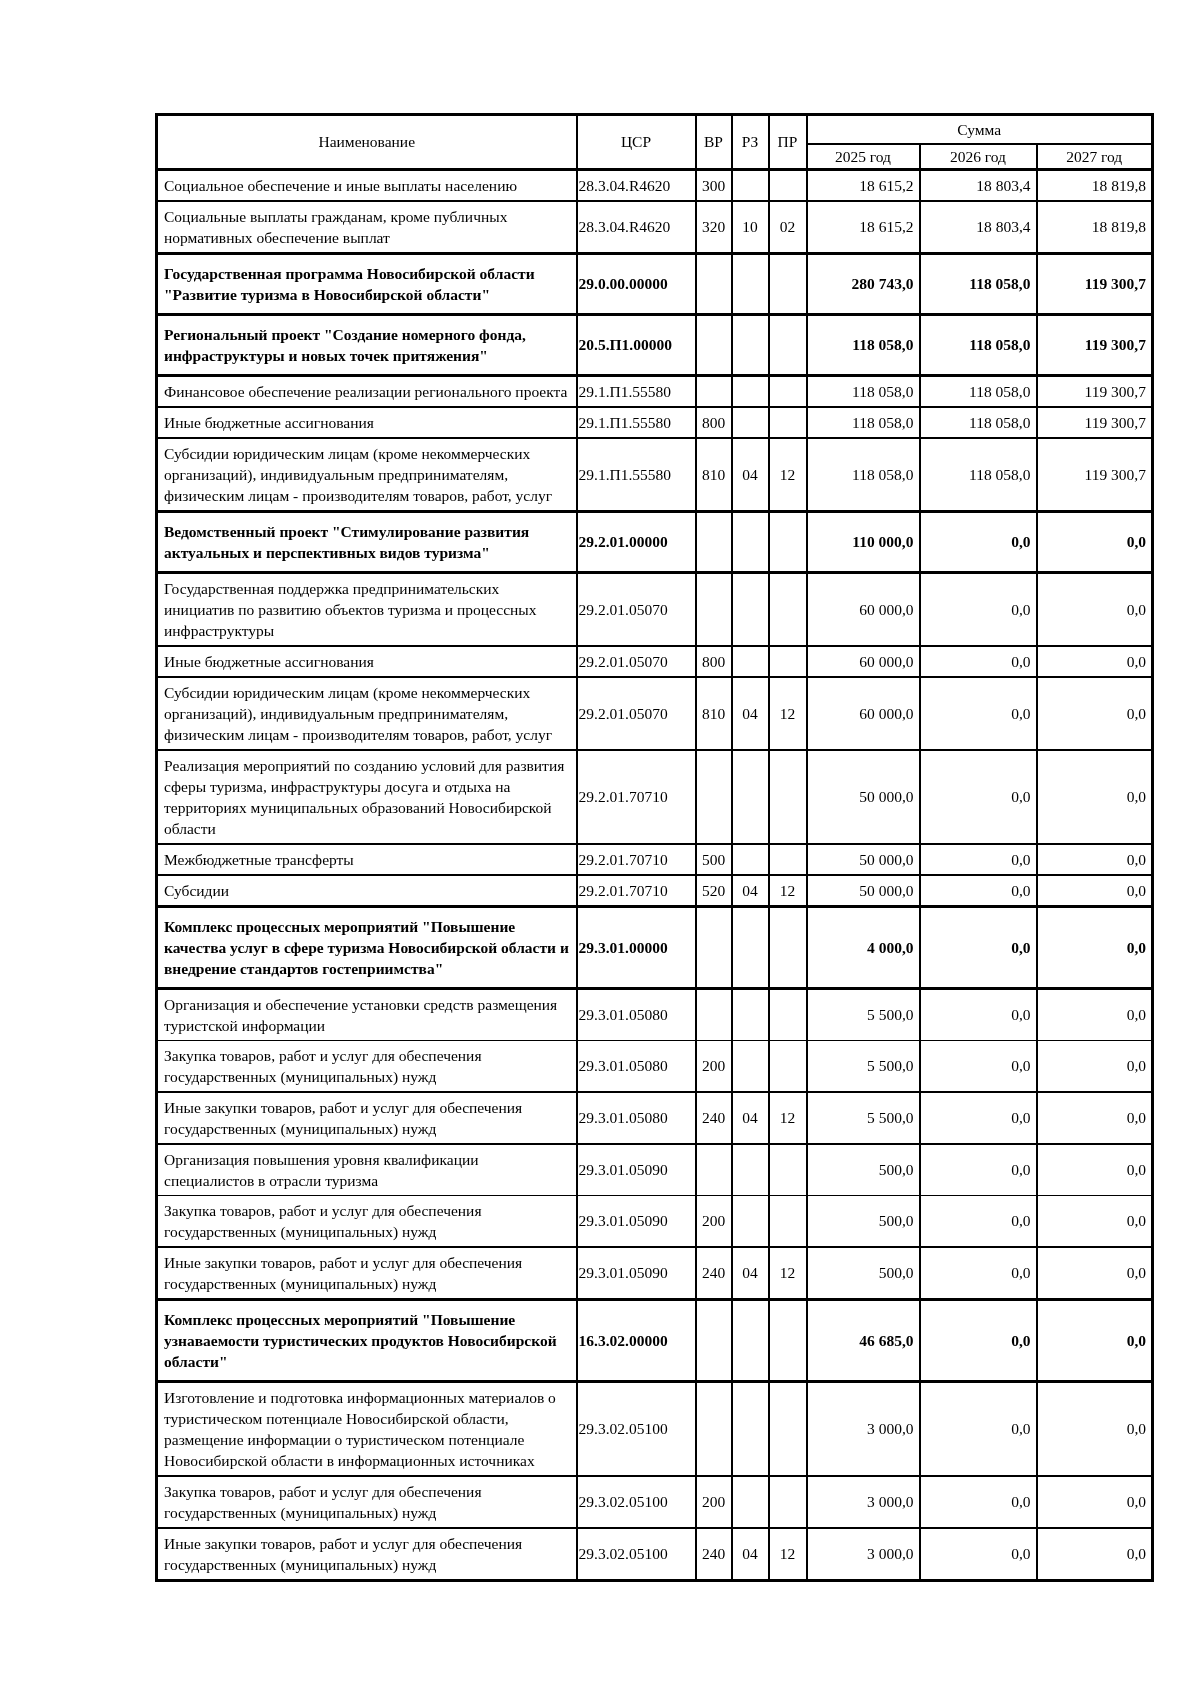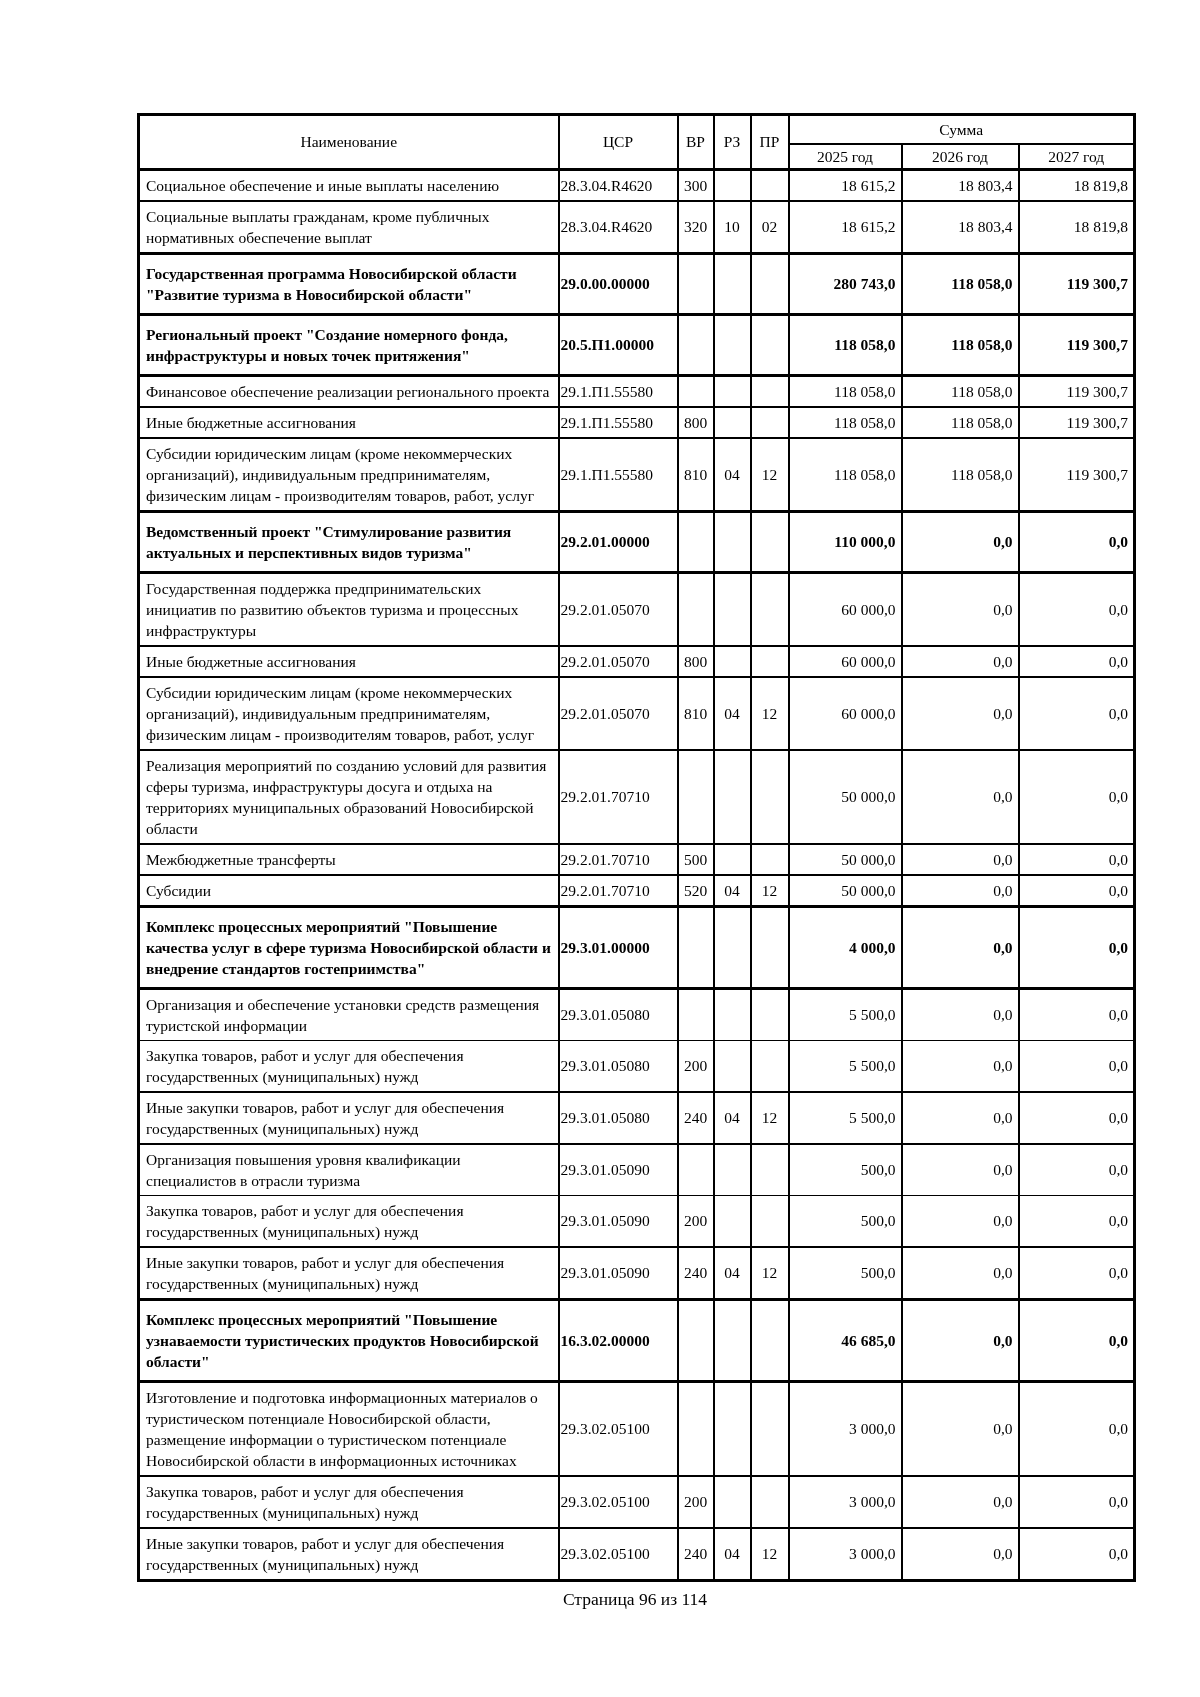--- a/index.html
+++ b/index.html
@@ -11,21 +11,21 @@
     position: relative;
     width: 1200px;
     height: 1697px;
     background: #ffffff;
     font-family: "Liberation Serif", "DejaVu Serif", serif;
     color: #000000;
     overflow: hidden;
   }
   .budget-table {
     position: absolute;
-    left: 137px;
+    left: 155px;
     top: 113px;
     width: 996px;
     border-collapse: collapse;
     table-layout: fixed;
     border: 3px solid #000;
     font-size: 15.5px;
     line-height: 21px;
   }
   .budget-table th {
     border: 2px solid #000;
@@ -348,15 +348,14 @@
           <td class="col-vr">240</td>
           <td class="col-rz">04</td>
           <td class="col-pr">12</td>
           <td class="col-y2025">3 000,0</td>
           <td class="col-y2026">0,0</td>
           <td class="col-y2027">0,0</td>
         </tr>
       </tbody>
   </table>
 
-  <div class="page-footer">Страница 96 из 114</div>
 
 </div>
 
 </body></html>

